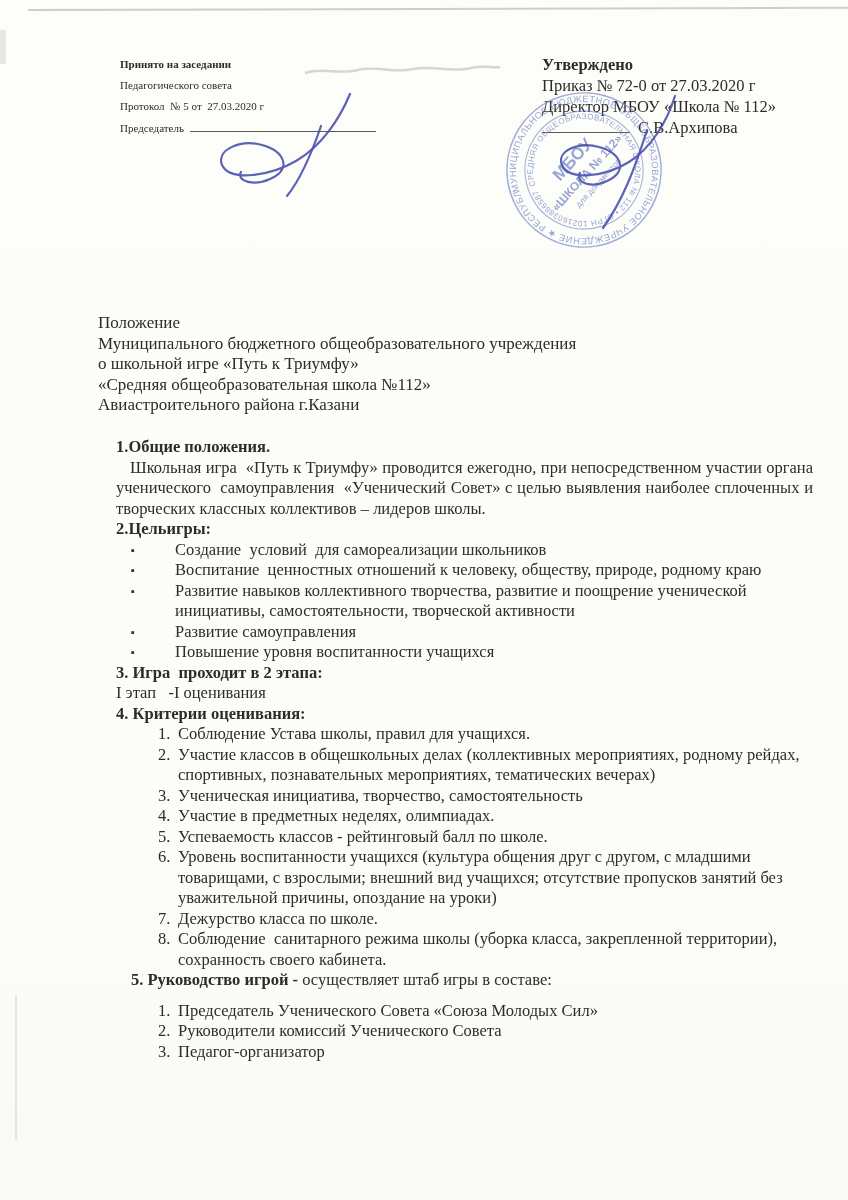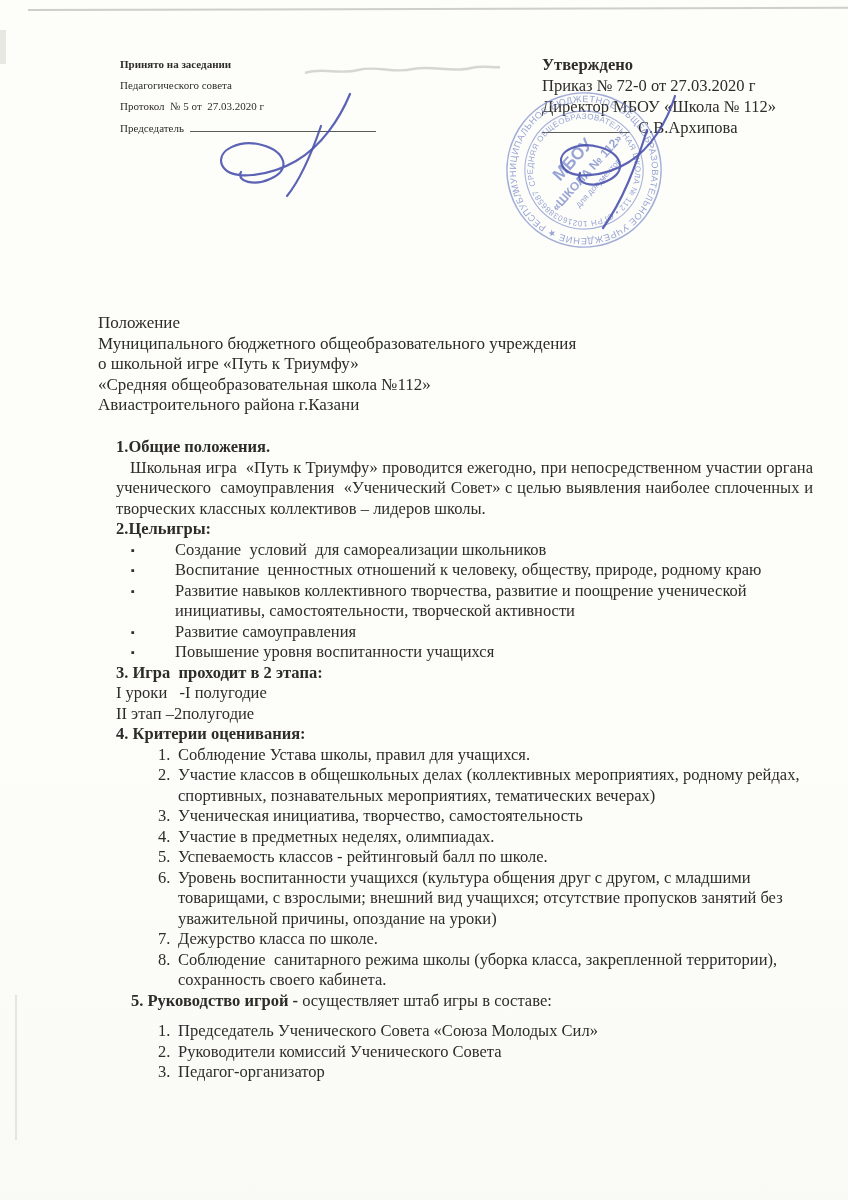--- a/index.html
+++ b/index.html
@@ -154,22 +154,21 @@
           <span class="txt t">Развитие самоуправления</span>
         </div>
 
         <div class="row">
           <span class="marker">▪</span>
           <span class="txt t">Повышение уровня воспитанности учащихся</span>
         </div>
       </div>
 
     <div class="h t">3. Игра  проходит в 2 этапа:</div>
-    <div class="stage t">I уроки   -I полугодие</div>
-    <div class="stage t">II этап –2полугодие</div>
+    <div class="stage t">I этап   -I оценивания</div>
 
     <div class="h t">4. Критерии оценивания:</div>
     <div class="olist">
 
         <div class="row">
           <span class="marker">1.</span>
           <span class="txt t">Соблюдение Устава школы, правил для учащихся.</span>
         </div>
 
         <div class="row">

